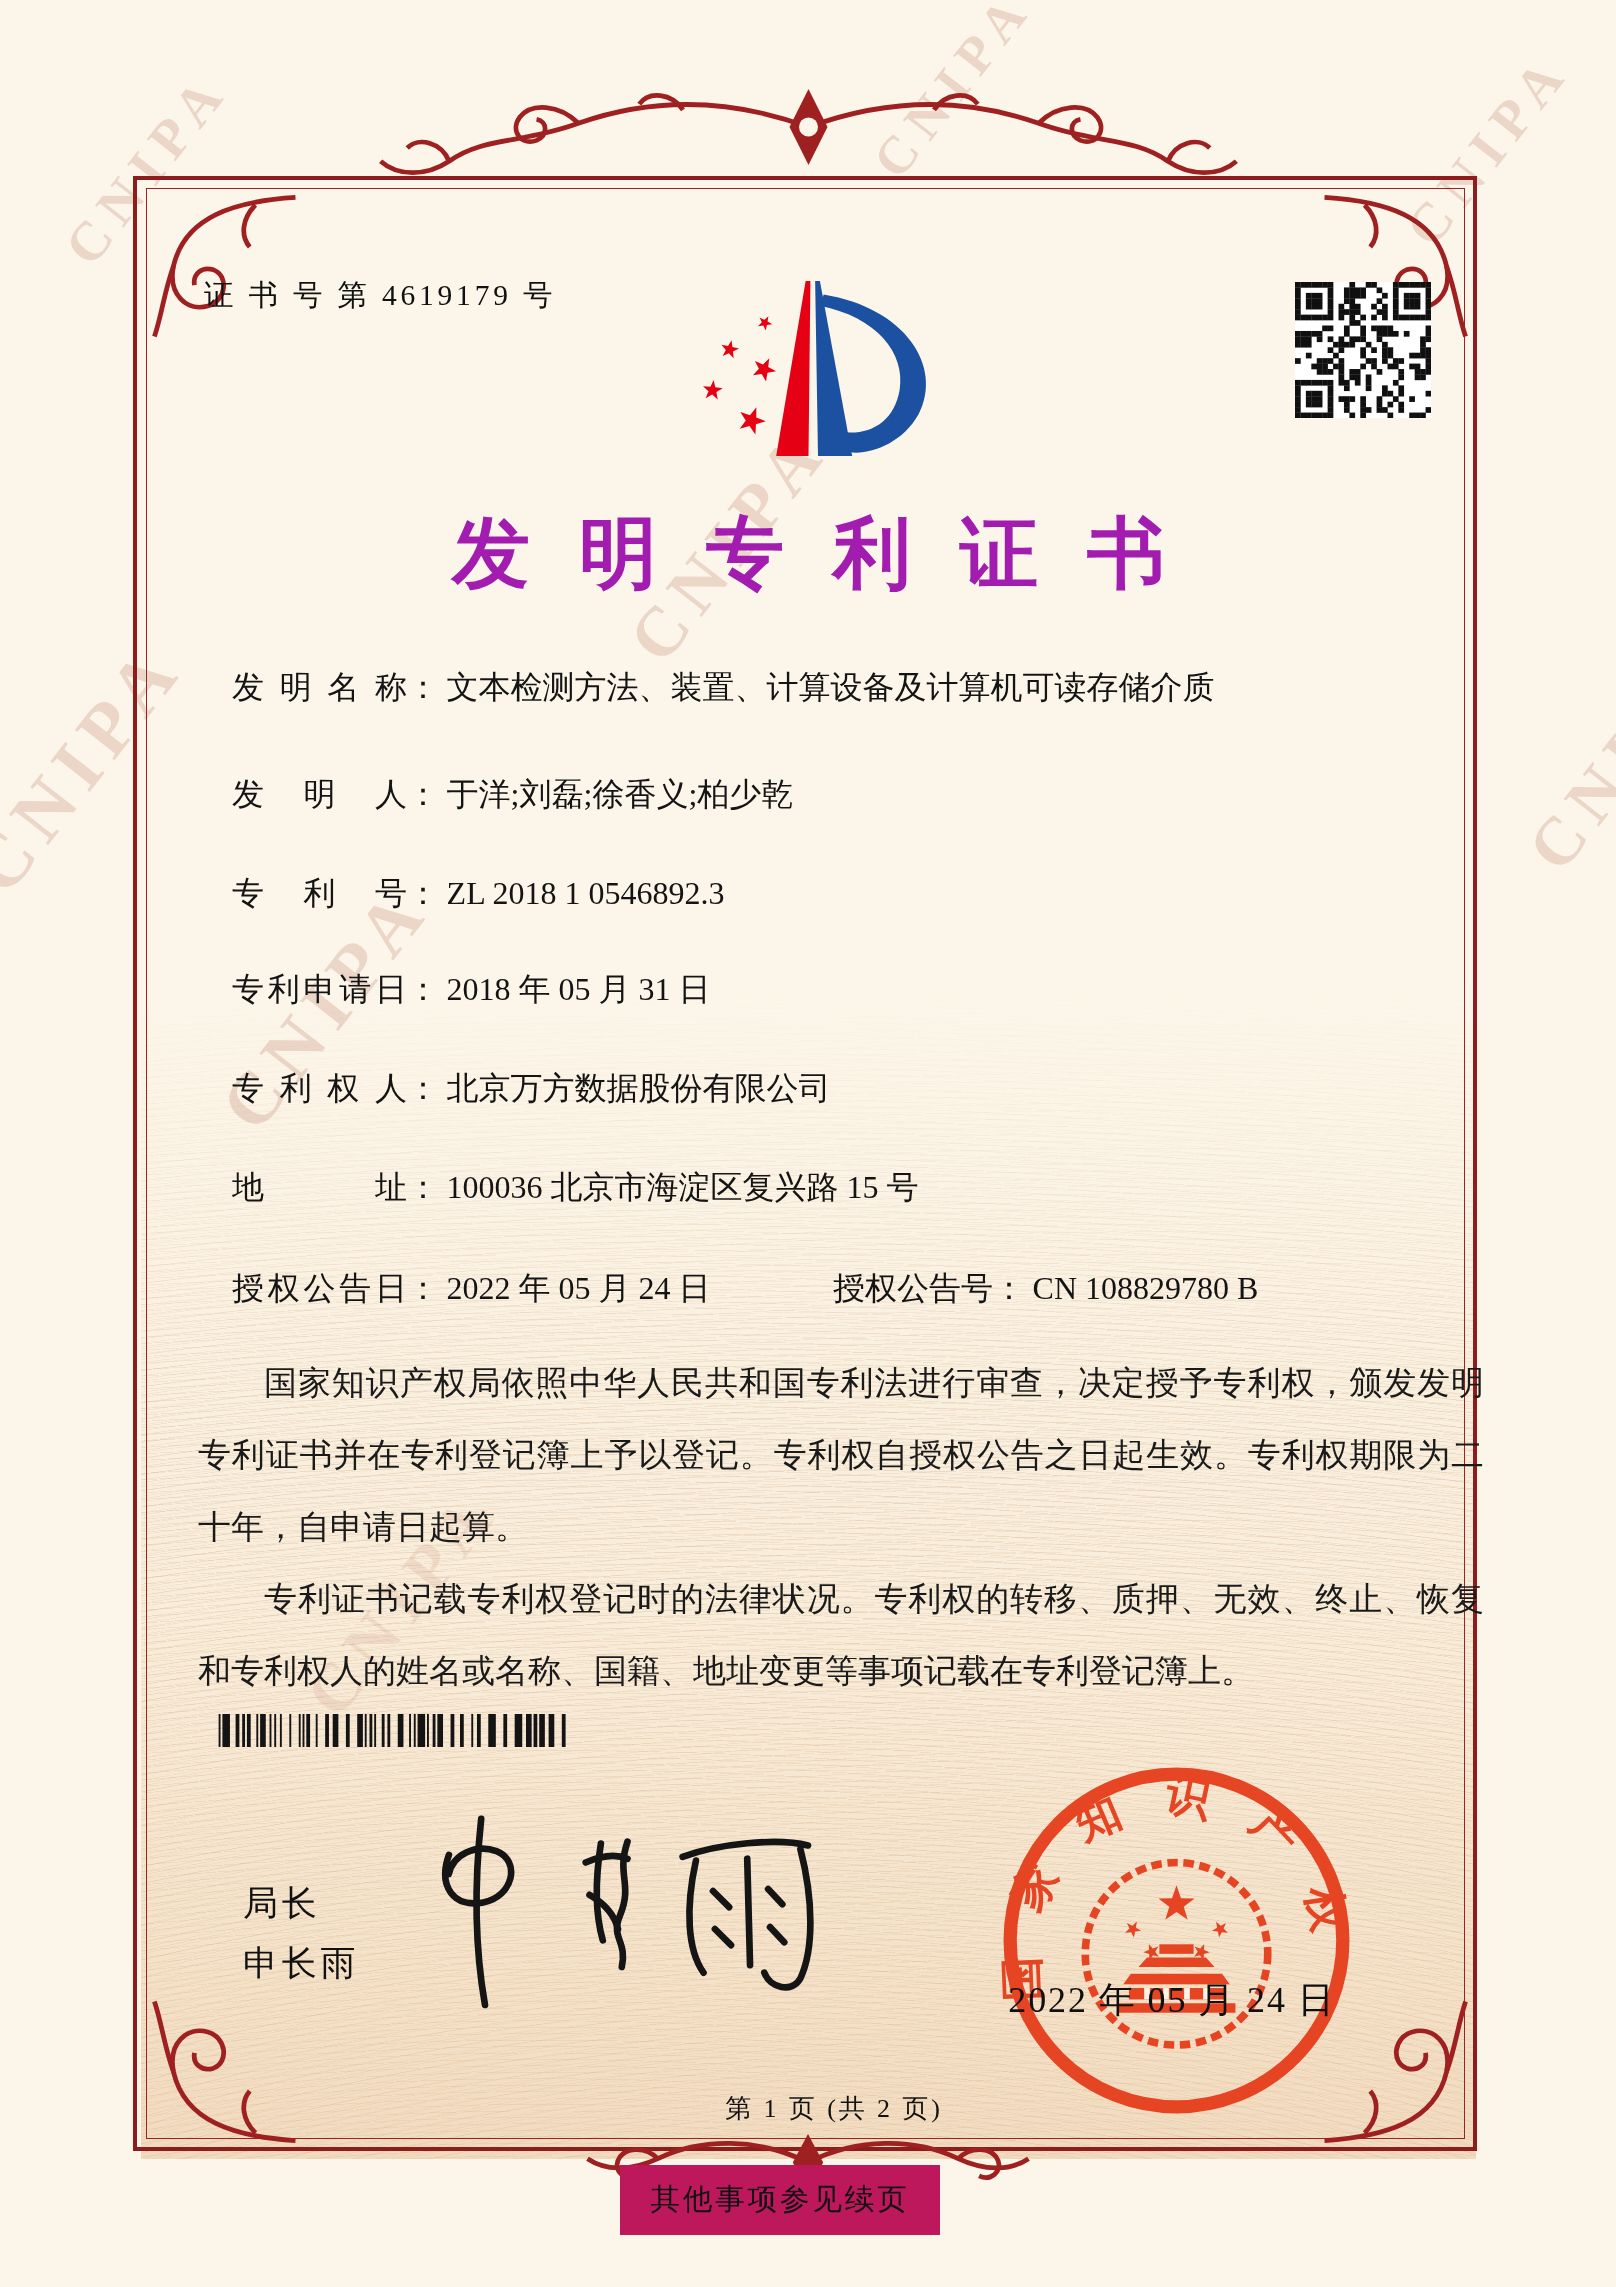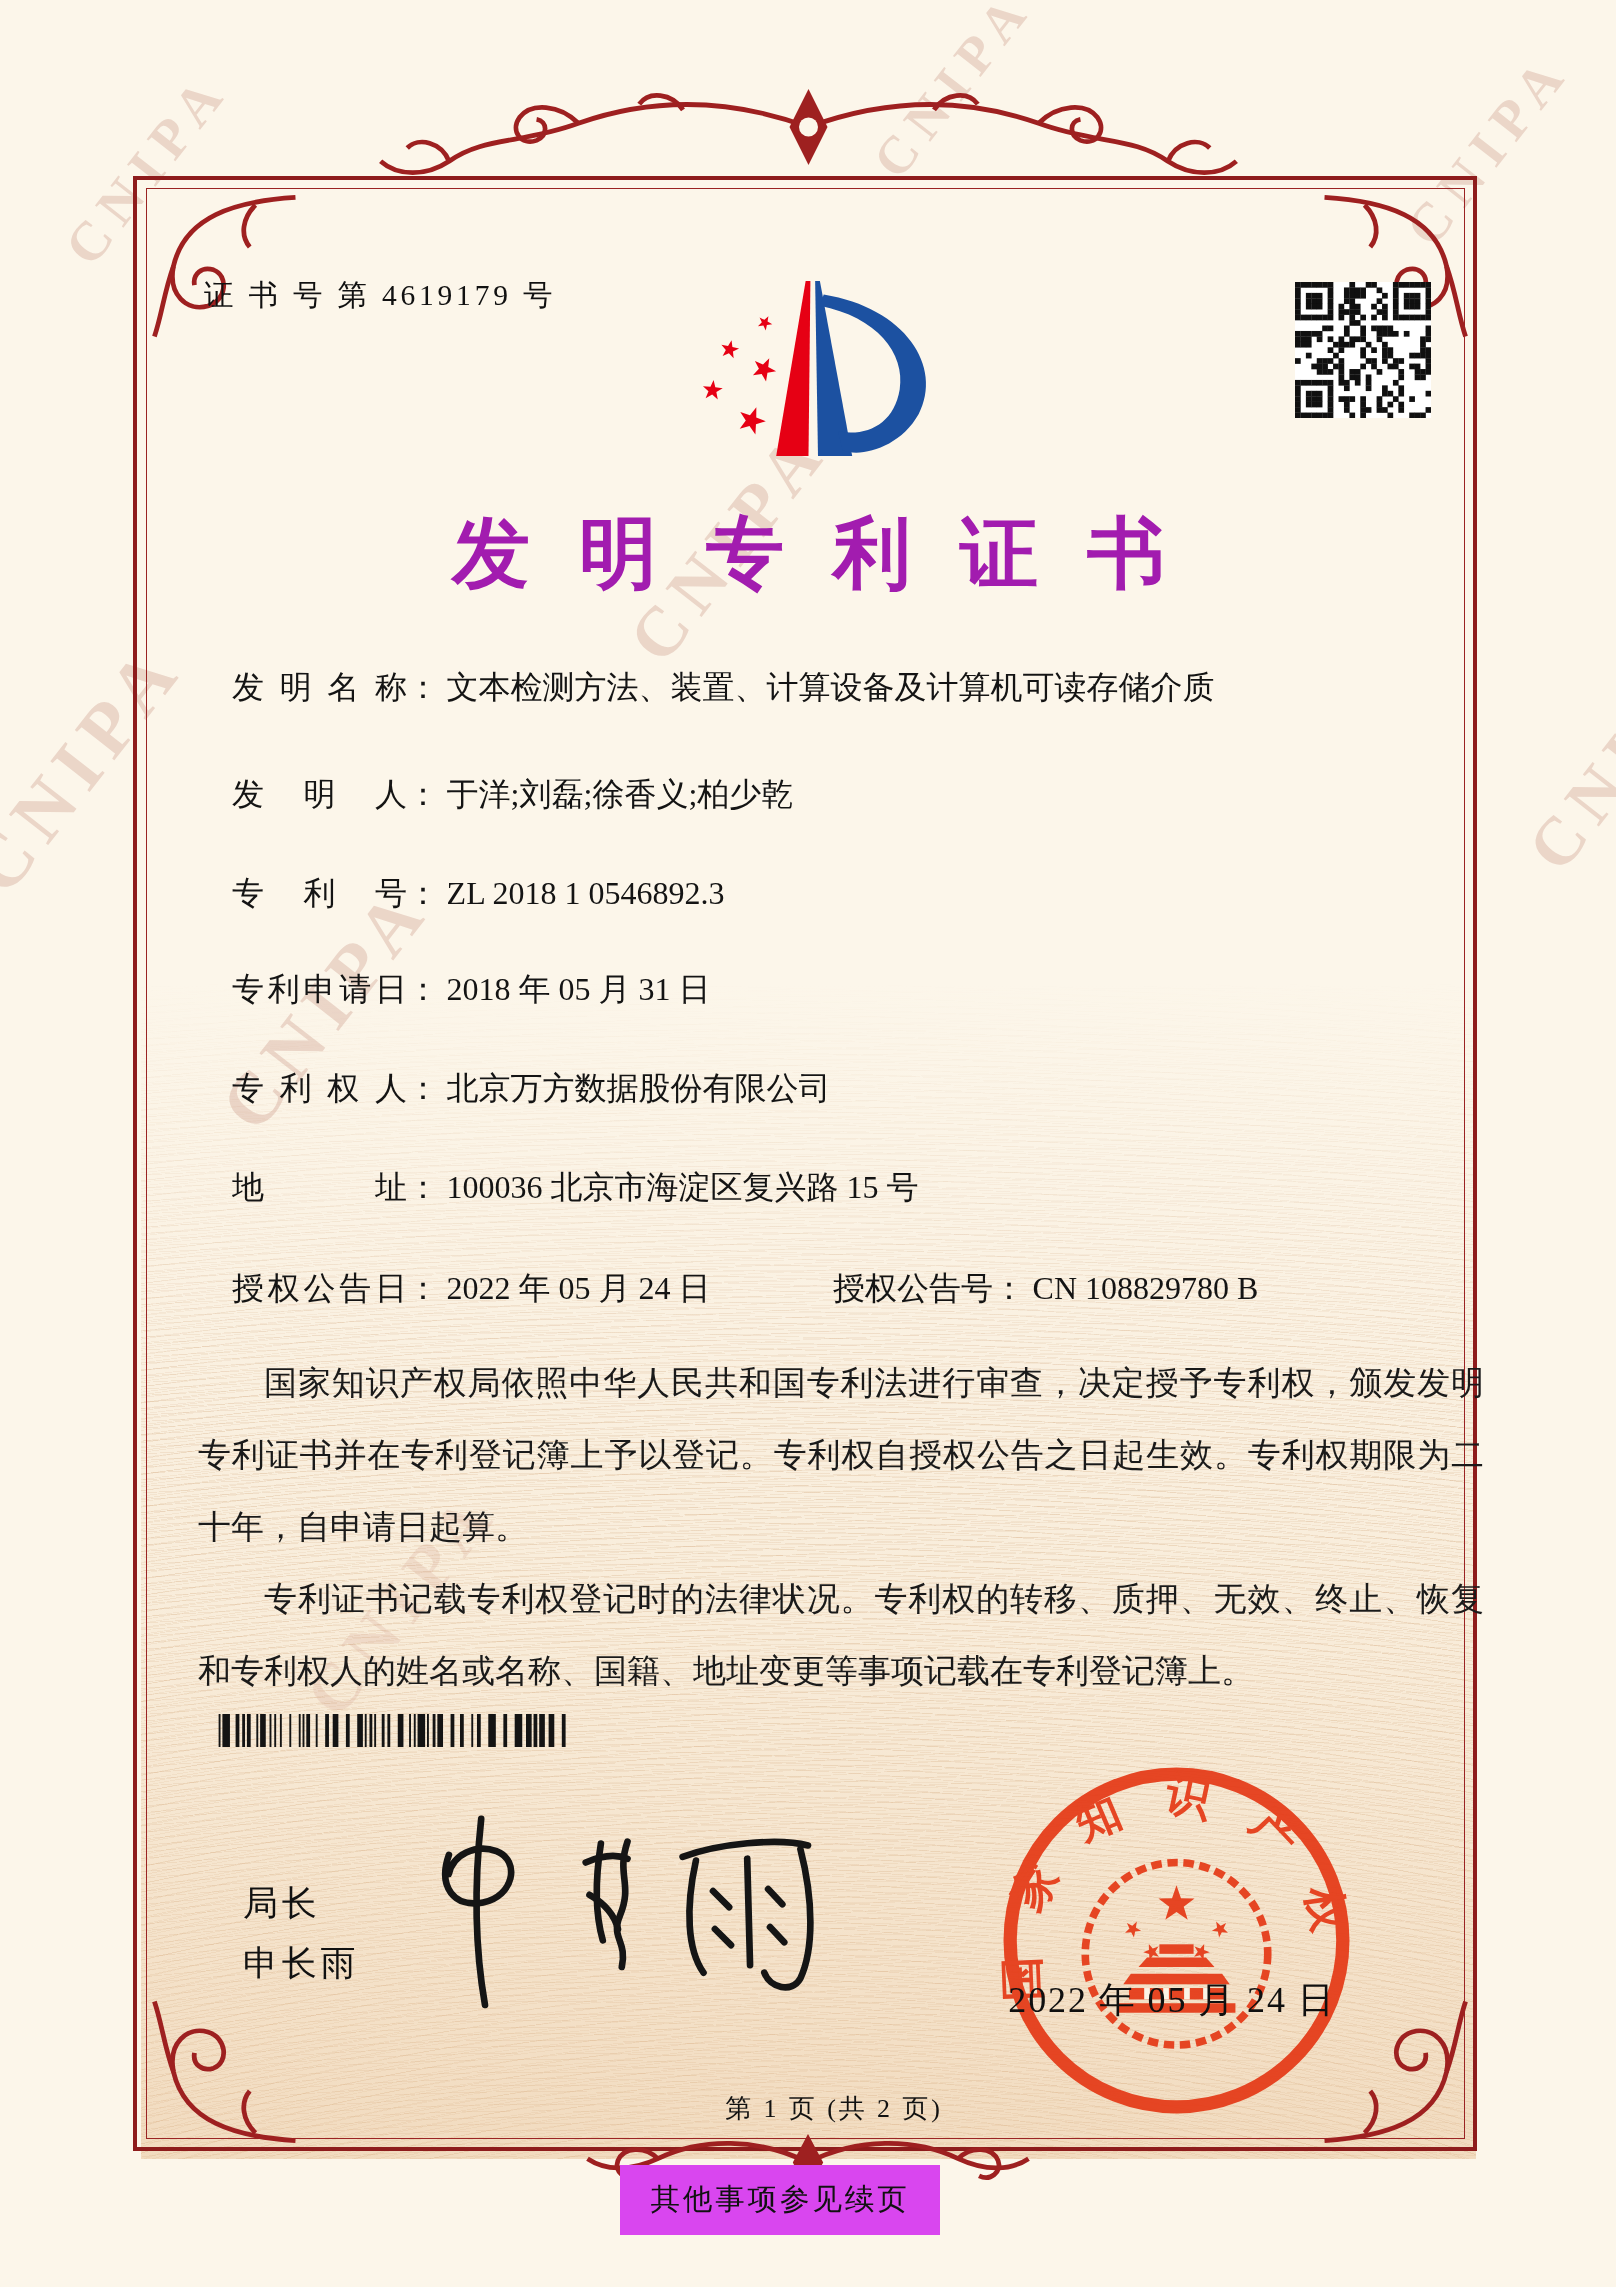--- a/index.html
+++ b/index.html
@@ -57,21 +57,21 @@
   .signature{position:absolute;left:399px;top:1796px;width:457px;height:228px;}
   
   .seal{position:absolute;left:994px;top:1758px;width:365px;height:365px;z-index:6;}
   .seal-date{
     position:absolute;left:1001px;top:1976px;width:342px;text-align:center;z-index:8;
     font-size:36px;color:#101010;letter-spacing:1.9px;white-space:nowrap;
   }
   
   .page-info{position:absolute;left:10px;right:0;top:2091px;text-align:center;font-size:26px;letter-spacing:2.9px;margin-left:41px;}
   .cont-box{
-    position:absolute;left:620px;top:2165px;width:320px;height:70px;background:#d946ef;z-index:9;
+    position:absolute;left:620px;top:2165px;width:320px;height:70px;background:#be185d;z-index:9;
     display:flex;align-items:center;justify-content:center;font-size:29.5px;letter-spacing:2.9px;
   }
 </style>
 </head>
 <body>
 
 <div class="page">
 
   <div class="waves"></div>
   <div class="tint"></div>

